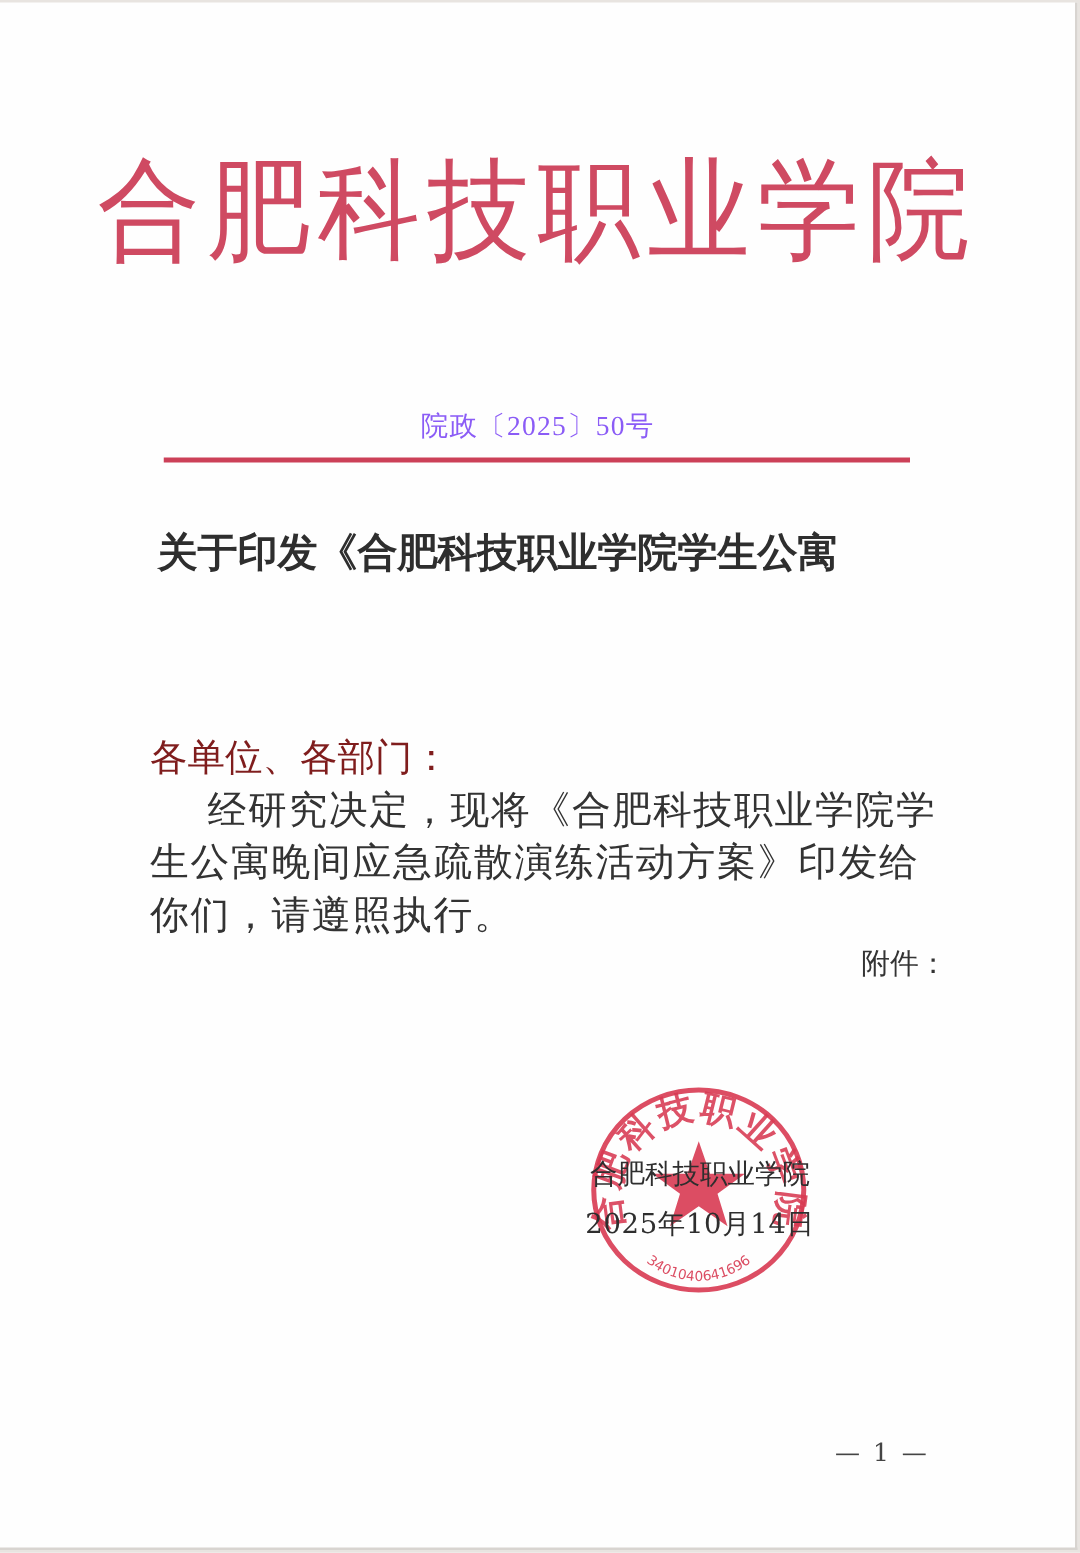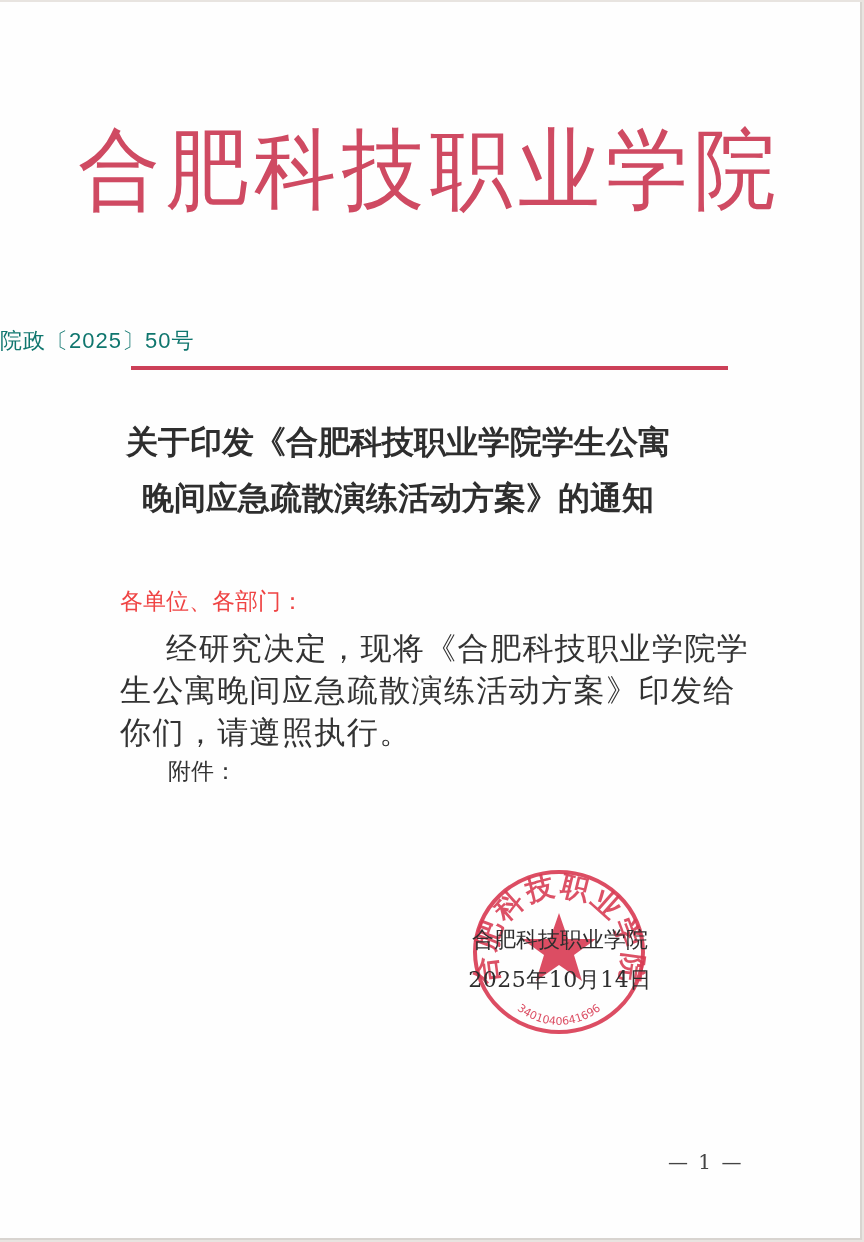--- a/index.html
+++ b/index.html
@@ -35,22 +35,23 @@
       letter-spacing: 6px;
       line-height: 110px;
       transform: scaleY(1.08);
       transform-origin: top center;
     }
     .doc-number {
       position: absolute;
       left: 0;
       width: 860px;
       top: 324px;
-      color: #0f766e;
-      font-family: Liberation Sans, sans-serif;
+      text-align: center;
+      color: #8b5cf6;
+      font-family: Liberation Serif, serif;
       font-size: 22px;
       letter-spacing: 1px;
     }
     .red-rule {
       position: absolute;
       left: 131px;
       top: 364px;
       width: 597px;
       height: 4px;
       background: #cc4058;
@@ -64,23 +65,23 @@
       color: #2e2e2e;
       font-family: "DejaVu Serif", serif;
       font-weight: bold;
       font-size: 32px;
       line-height: 56px;
     }
     .salutation {
       position: absolute;
       left: 120px;
       top: 584px;
-      color: #ef4444;
+      color: #7f1d1d;
       font-family: "DejaVu Sans", sans-serif;
-      font-size: 23px;
+      font-size: 30px;
     }
     .body-para {
       position: absolute;
       left: 120px;
       top: 625px;
       width: 630px;
       color: #333;
       font-family: "DejaVu Sans", sans-serif;
       font-size: 31px;
       line-height: 42px;
@@ -90,20 +91,21 @@
     .attachment {
       position: absolute;
       left: 168px;
       top: 748px;
       width: 590px;
       color: #333;
       font-family: "DejaVu Sans", sans-serif;
       font-size: 23px;
       line-height: 42px;
       display: flex;
+      justify-content: flex-end;
     }
     .attachment .label { flex: none; }
     .attachment .value { letter-spacing: 1px; }
     .seal {
       position: absolute;
       left: 470px;
       top: 865px;
       width: 178px;
       height: 170px;
     }
@@ -135,21 +137,20 @@
 <div class="page">
 
   <div class="masthead">合肥科技职业学院</div>
 
   <div class="doc-number">院政〔2025〕50号</div>
 
   <div class="red-rule"></div>
 
   <div class="title">
     <div>关于印发《合肥科技职业学院学生公寓</div>
-    <div>晚间应急疏散演练活动方案》的通知</div>
   </div>
 
   <div class="salutation">各单位、各部门：</div>
 
   <div class="body-para">经研究决定，现将《合肥科技职业学院学生公寓晚间应急疏散演练活动方案》印发给你们，请遵照执行。</div>
 
   <div class="attachment">
     <span class="label">附件：</span>
   </div>
 

